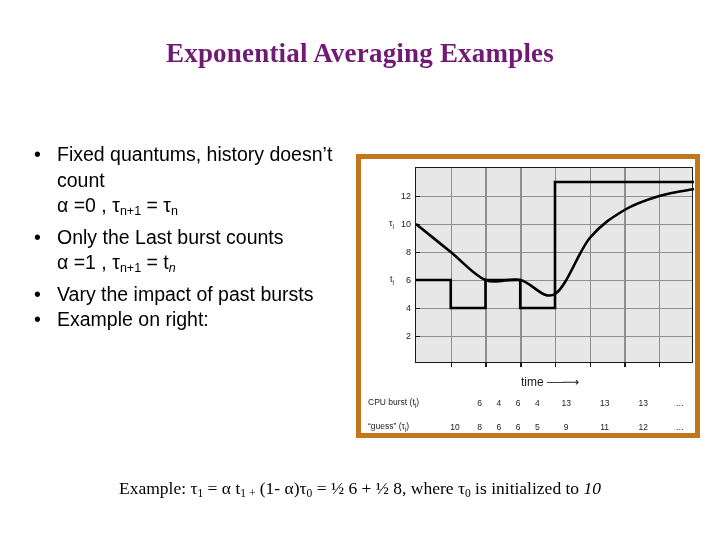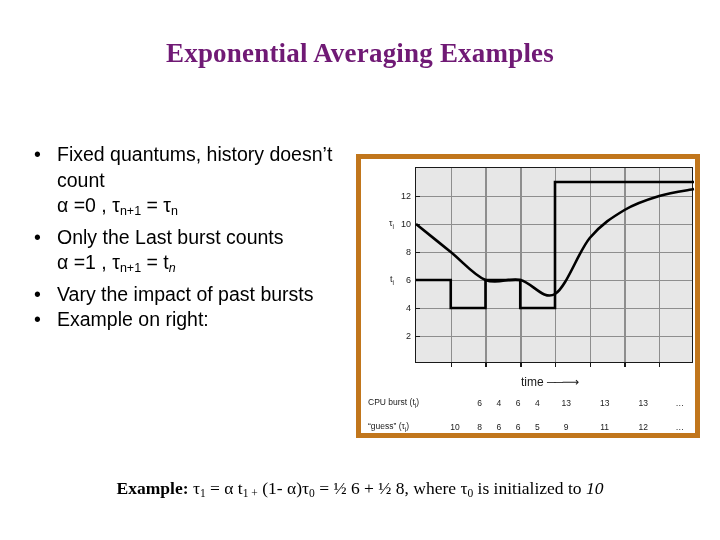--- a/index.html
+++ b/index.html
@@ -204,21 +204,21 @@
     position: absolute;
     left: 0;
     top: 478px;
     width: 720px;
     text-align: center;
     font-family: "Liberation Serif", serif;
     font-size: 17.5px;
     color: #000000;
     white-space: nowrap;
   }
-  .example-line .lead { font-weight: bold; margin-top: 25px; }
+  .example-line .lead { font-weight: normal; margin-top: 25px; }
   .example-line sub { font-size: 11.5px; vertical-align: -3px; }
 </style>
 </head>
 <body>
 
 <div class="slide">
 
   <div class="title">Exponential Averaging Examples</div>
 
   <div class="bullets">

